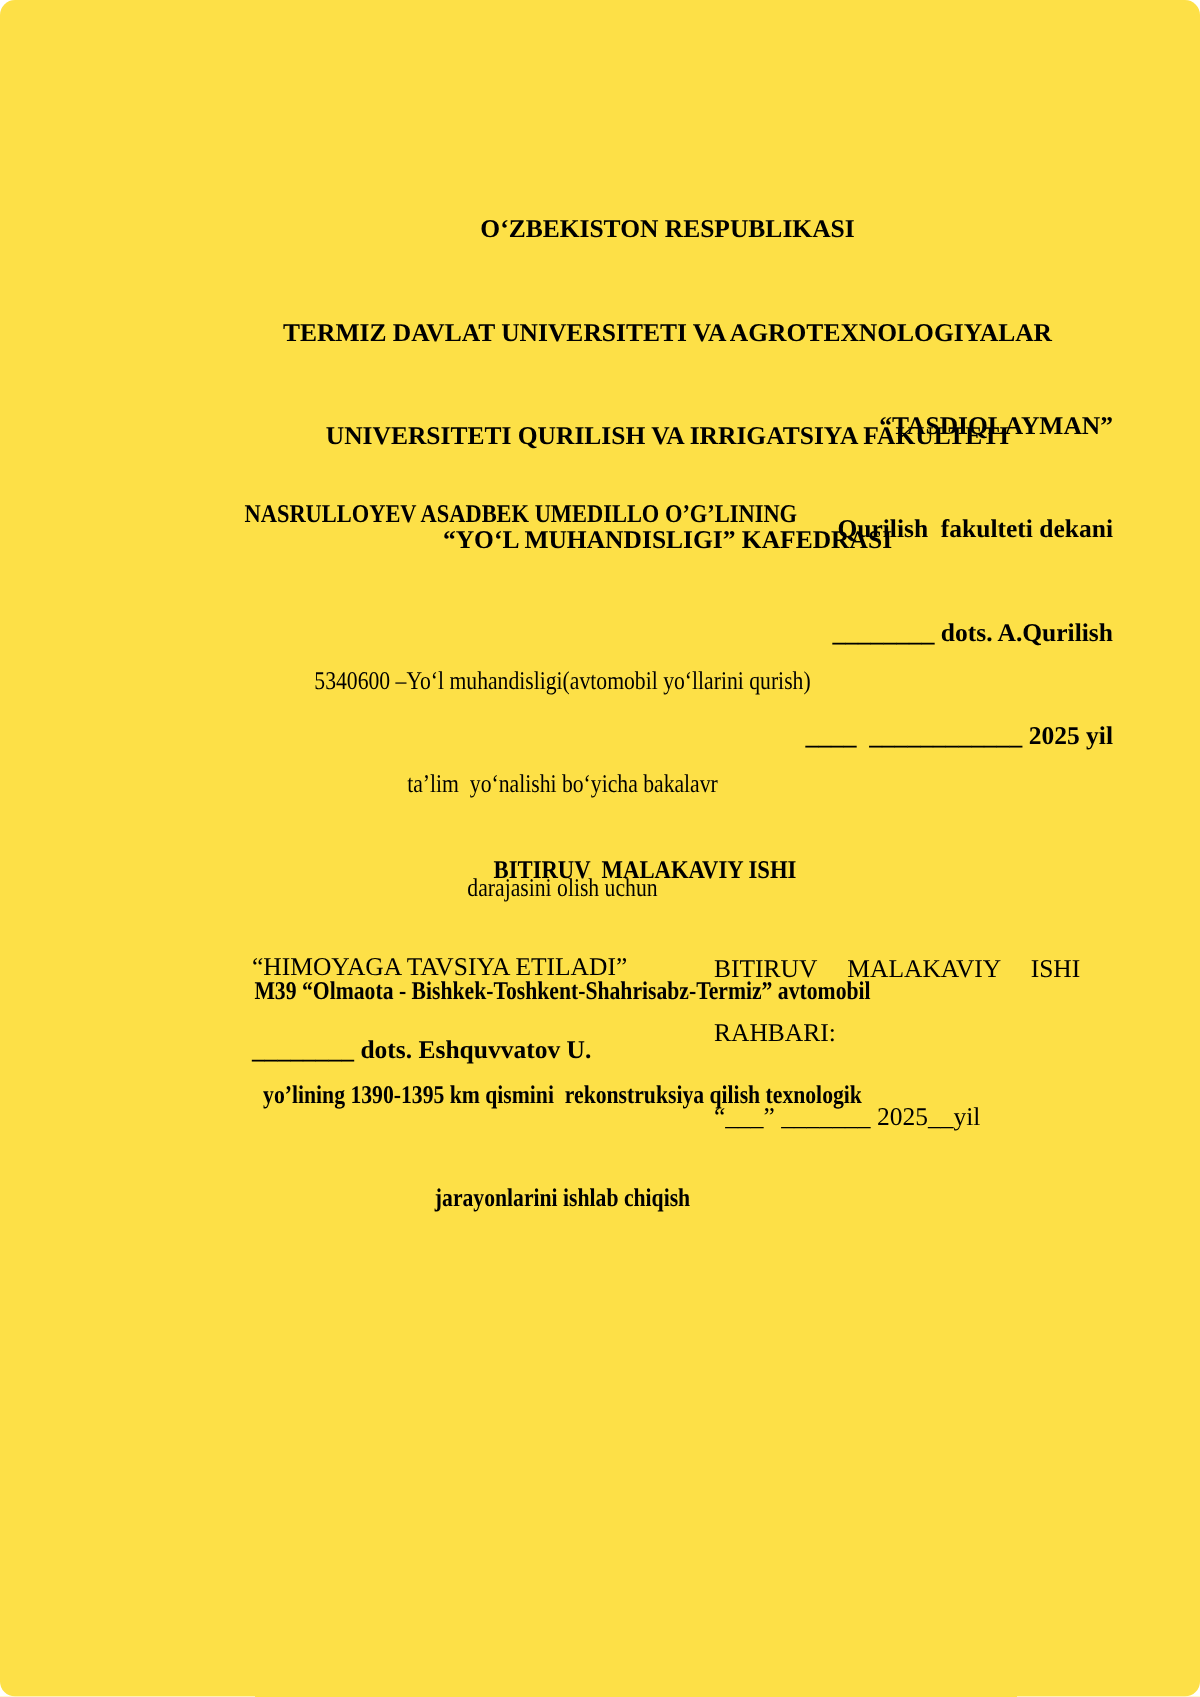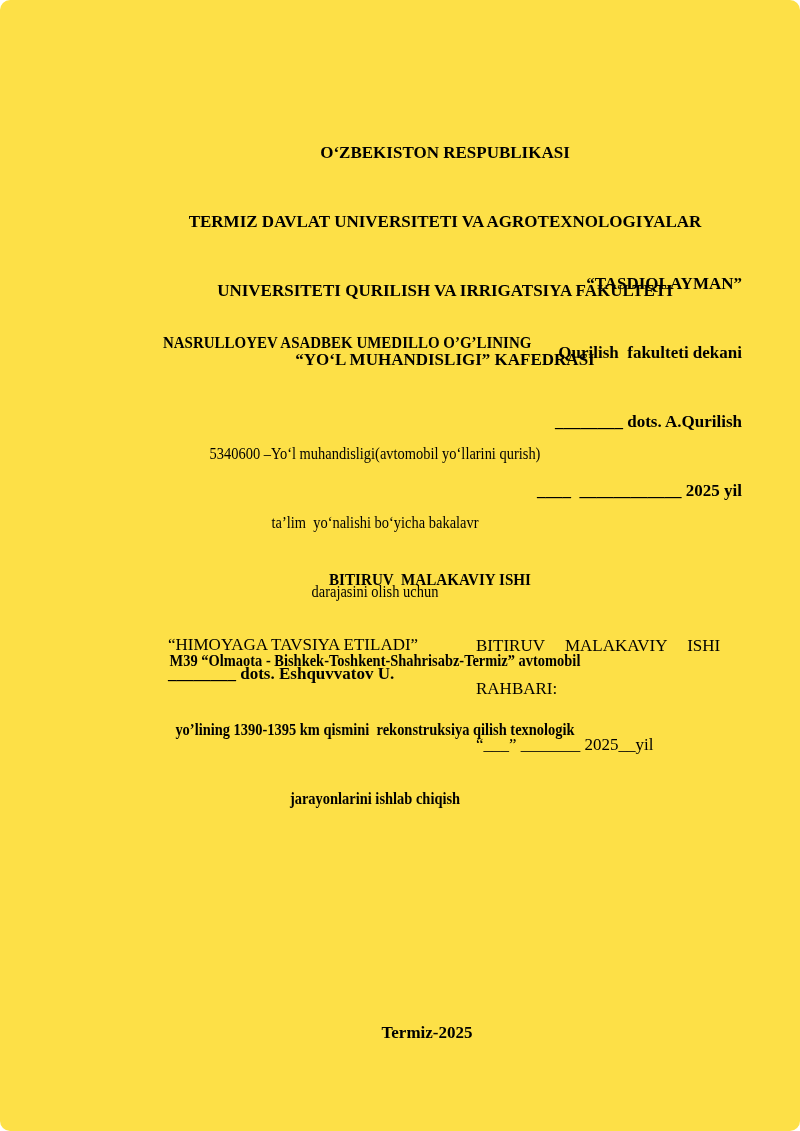--- a/index.html
+++ b/index.html
@@ -94,21 +94,20 @@
     <div>ta’lim  yo‘nalishi bo‘yicha bakalavr</div>
     <div>darajasini olish uchun</div>
     <div class="bold">M39 “Olmaota - Bishkek-Toshkent-Shahrisabz-Termiz” avtomobil</div>
     <div class="bold">yo’lining 1390-1395 km qismini  rekonstruksiya qilish texnologik</div>
     <div class="bold">jarayonlarini ishlab chiqish</div>
   </div>
 
   <div class="abs work-title">BITIRUV  MALAKAVIY ISHI</div>
 
   <div class="abs lc-line" style="top:634px;">“HIMOYAGA TAVSIYA ETILADI”</div>
-  <div class="abs lc-line bold" style="top:663px;">________ dots. Eshquvvatov U.</div>
+  <div class="abs lc-line bold" style="top:689px;">________ dots. Eshquvvatov U.</div>
 
   <div class="abs rc-line rc-spread" style="top:635px;">BITIRUV MALAKAVIY ISHI</div>
   <div class="abs rc-line" style="top:678px;">RAHBARI:</div>
   <div class="abs rc-line" style="top:734px;">“___” _______ 2025__yil</div>
 
-  <div class="abs footer-line">Termiz-2025</div>
 
 </div>
 
 </body></html>

